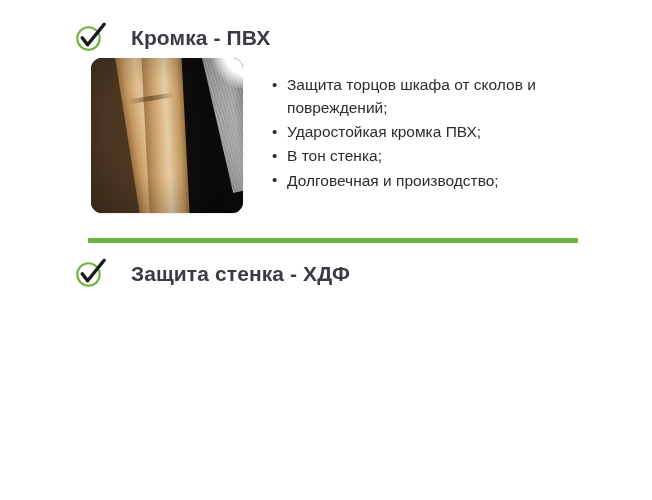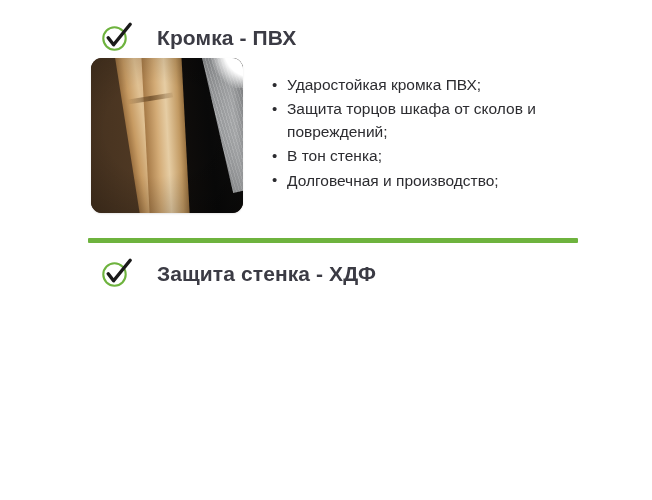--- a/index.html
+++ b/index.html
@@ -27,21 +27,21 @@
     position: absolute;
     left: 0;
     width: 652px;
   }
   #section-edge { top: 0px; height: 232px; }
   #section-back { top: 248px; height: 252px; }
 
   
   .heading-row {
     position: absolute;
-    left: 100px;
+    left: 74px;
     display: flex;
     align-items: center;
     height: 34px;
   }
   #section-edge .heading-row { top: 20px; }
   #section-back .heading-row { top: 8px; }
 
   .check-icon {
     width: 34px;
     height: 32px;
@@ -216,22 +216,22 @@
         <div class="band band-grey"></div>
         <div class="band band-tan"></div>
         <div class="band band-tan2"></div>
         <div class="band tan-seam"></div>
         <div class="edge-vignette"></div>
         <div class="corner-fade"></div>
       </div>
     </div>
 
     <ul class="bullet-list" id="list-edge">
+      <li>Защита торцов шкафа от сколов и повреждений;</li>
       <li>Ударостойкая кромка ПВХ;</li>
-      <li>Защита торцов шкафа от сколов и повреждений;</li>
       <li>В тон стенка;</li>
       <li>Долговечная и производство;</li>
     </ul>
 
   </div>
 
   <div class="divider"></div>
 
   <div class="section" id="section-back">
 

